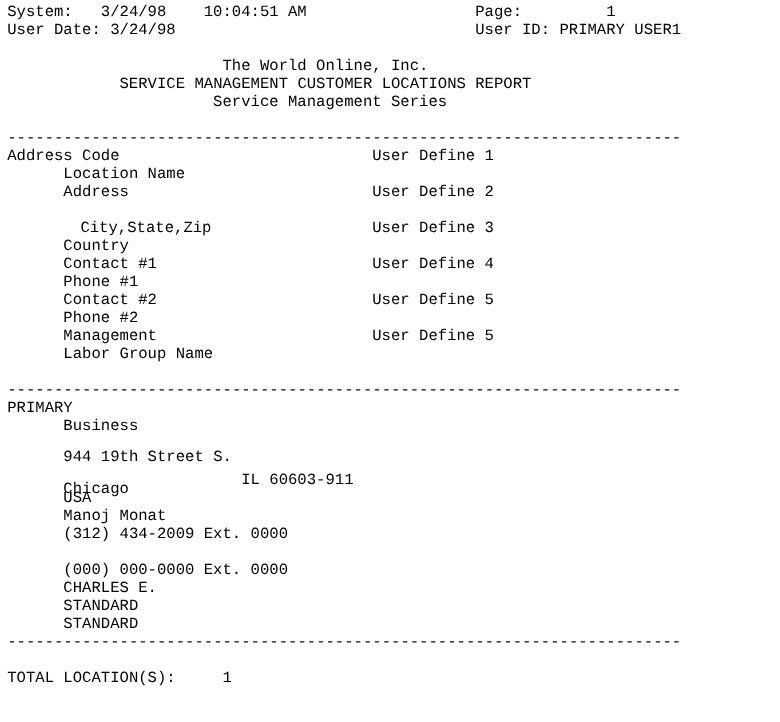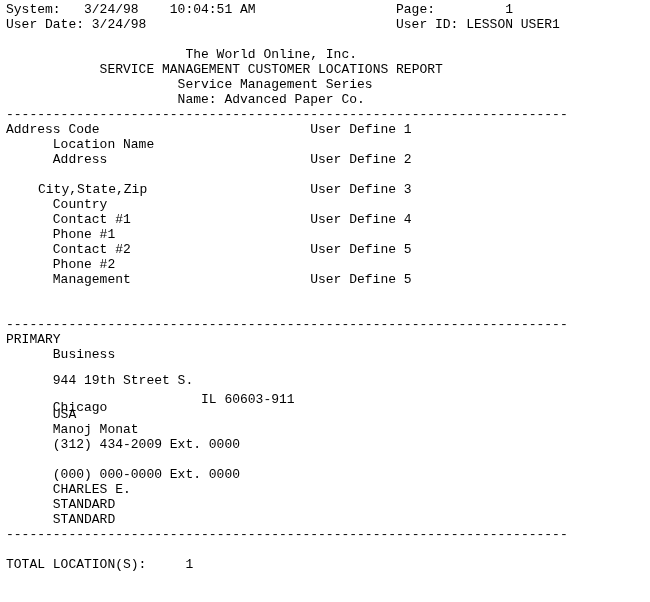--- a/index.html
+++ b/index.html
@@ -30,45 +30,45 @@
 
   <span class="t" style="left:6px;top:2px">System:</span>
   <span class="t" style="left:84px;top:2px">3/24/98</span>
   <span class="t" style="left:169.8px;top:2px">10:04:51 AM</span>
   <span class="t" style="left:396px;top:2px">Page:</span>
   <span class="t" style="left:505.2px;top:2px">1</span>
 
   <span class="t" style="left:6px;top:17px">User Date:</span>
   <span class="t" style="left:91.8px;top:17px">3/24/98</span>
   <span class="t" style="left:396px;top:17px">User ID:</span>
-  <span class="t" style="left:466.2px;top:17px">LESSON USER1</span>
+  <span class="t" style="left:466.2px;top:17px">PRIMARY USER1</span>
 
   <span class="t" style="left:99.6px;top:62px">SERVICE MANAGEMENT CUSTOMER LOCATIONS REPORT</span>
   <span class="t" style="left:185.4px;top:47px">The World Online, Inc.</span>
   <span class="t" style="left:177.6px;top:77px">Service Management Series</span>
-  <span class="t" style="left:177.6px;top:92px">Name: Advanced Paper Co.</span>
 
   <span class="t" style="left:6px;top:107px">------------------------------------------------------------------------</span>
 
   <span class="t" style="left:6px;top:122px">Address Code</span>
   <span class="t" style="left:310.2px;top:122px">User Define 1</span>
   <span class="t" style="left:52.8px;top:137px">Location Name</span>
   <span class="t" style="left:52.8px;top:152px">Address</span>
   <span class="t" style="left:310.2px;top:152px">User Define 2</span>
-  <span class="t" style="left:38px;top:182px">City,State,Zip</span>
+  <span class="t" style="left:67px;top:182px">City,State,Zip</span>
   <span class="t" style="left:310.2px;top:182px">User Define 3</span>
   <span class="t" style="left:52.8px;top:197px">Country</span>
   <span class="t" style="left:52.8px;top:212px">Contact #1</span>
   <span class="t" style="left:310.2px;top:212px">User Define 4</span>
   <span class="t" style="left:52.8px;top:227px">Phone #1</span>
   <span class="t" style="left:52.8px;top:242px">Contact #2</span>
   <span class="t" style="left:310.2px;top:242px">User Define 5</span>
   <span class="t" style="left:52.8px;top:257px">Phone #2</span>
   <span class="t" style="left:52.8px;top:272px">Management</span>
   <span class="t" style="left:310.2px;top:272px">User Define 5</span>
+  <span class="t" style="left:52.8px;top:287px">Labor Group Name</span>
 
   <span class="t" style="left:6px;top:317px">------------------------------------------------------------------------</span>
 
   <span class="t" style="left:6px;top:332px">PRIMARY</span>
   <span class="t" style="left:52.8px;top:347px">Business</span>
   <span class="t" style="left:52.8px;top:373px">944 19th Street S.</span>
   <span class="t" style="left:52.8px;top:400px">Chicago</span>
   <span class="t" style="left:201px;top:392px">IL</span>
   <span class="t" style="left:224.4px;top:392px">60603-911</span>
   <span class="t" style="left:52.8px;top:407px">USA</span>

